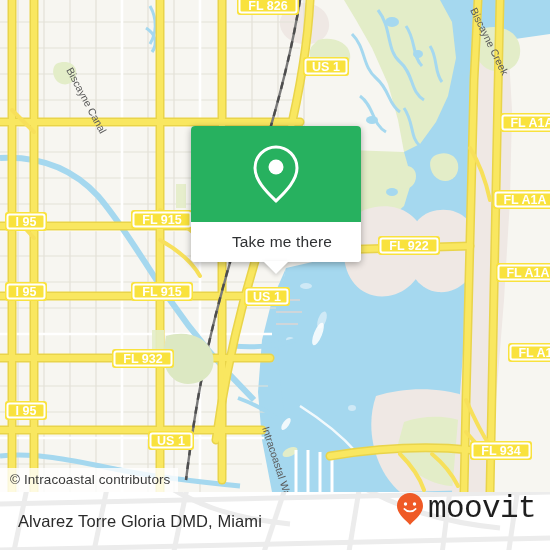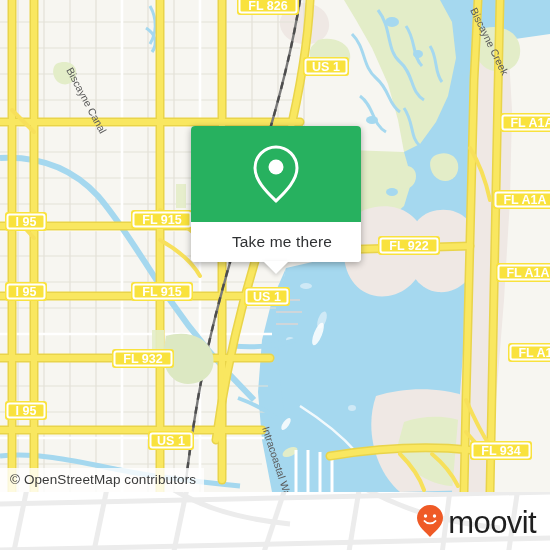--- a/index.html
+++ b/index.html
@@ -116,22 +116,23 @@
     color: #2b2b2b;
     letter-spacing: 0.1px;
     white-space: nowrap;
   }
   .brand {
     position: absolute;
     right: 14px;
     top: 0;
     height: 58px;
     display: flex;
-    align-items: center;
+    align-items: flex-start;
     gap: 3px;
+    font-family: Liberation Mono, monospace;
   }
   .brand-word {
     font-size: 31px;
     color: #1f1f1f;
     letter-spacing: -0.6px;
     font-weight: 400;
     line-height: 1;
     transform: translateY(1px);
   }
 </style>
@@ -470,21 +471,21 @@
 
         <g fill="#5a5a5a" font-family="Liberation Sans, sans-serif" font-size="10.5">
           <text transform="translate(470,10) rotate(64)">Biscayne Creek</text>
           <text transform="translate(66,70) rotate(62)">Biscayne Canal</text>
           <text transform="translate(262,428) rotate(72)">Intracoastal Waterway</text>
         </g>
 
       </g>
     </svg>
 
-    <div class="attrib">© OpenStreetMap contributors</div>
+    <div class="attrib">© Intracoastal contributors</div>
   </div>
 
   <div class="card">
     <div class="card-top">
       <svg width="52" height="62" viewBox="0 0 52 62">
         <path d="M26 4 C14.4 4 5 13.4 5 25 C5 38 18 50 26 58 C34 50 47 38 47 25 C47 13.4 37.6 4 26 4 Z" fill="none" stroke="#ffffff" stroke-width="3"></path>
         <circle cx="26" cy="24" r="7.5" fill="#ffffff"></circle>
       </svg>
     </div>
     <div class="card-bottom">
@@ -502,20 +503,21 @@
         <path d="M 290,0 L 258,96"></path>
         <path d="M 360,10 L 346,96"></path>
         <path d="M 452,0 L 440,96"></path>
         <path d="M 520,0 L 506,96"></path>
         <path d="M 0,30 L 550,18"></path>
         <path d="M 0,76 L 550,64"></path>
         <path d="M 150,0 C 190,30 230,44 290,50"></path>
         <path d="M 360,12 C 400,34 440,48 500,54"></path>
       </g>
     </svg>
+    <div class="footer-title">Alvarez Torre Gloria DMD, Miami</div>
     <div class="brand">
       <svg width="30" height="34" viewBox="0 0 30 34">
         <path d="M15 1 C7.8 1 2 6.8 2 14 C2 22.5 12 29 15 33 C18 29 28 22.5 28 14 C28 6.8 22.2 1 15 1 Z" fill="#ef5a26"></path>
         <circle cx="10.5" cy="12" r="1.7" fill="#ffffff"></circle>
         <circle cx="19.5" cy="12" r="1.7" fill="#ffffff"></circle>
         <path d="M 9.5,17 C 12,20.2 18,20.2 20.5,17" stroke="#ffffff" stroke-width="1.9" fill="none" stroke-linecap="round"></path>
       </svg>
       <span class="brand-word">moovit</span>
     </div>
   </div>

